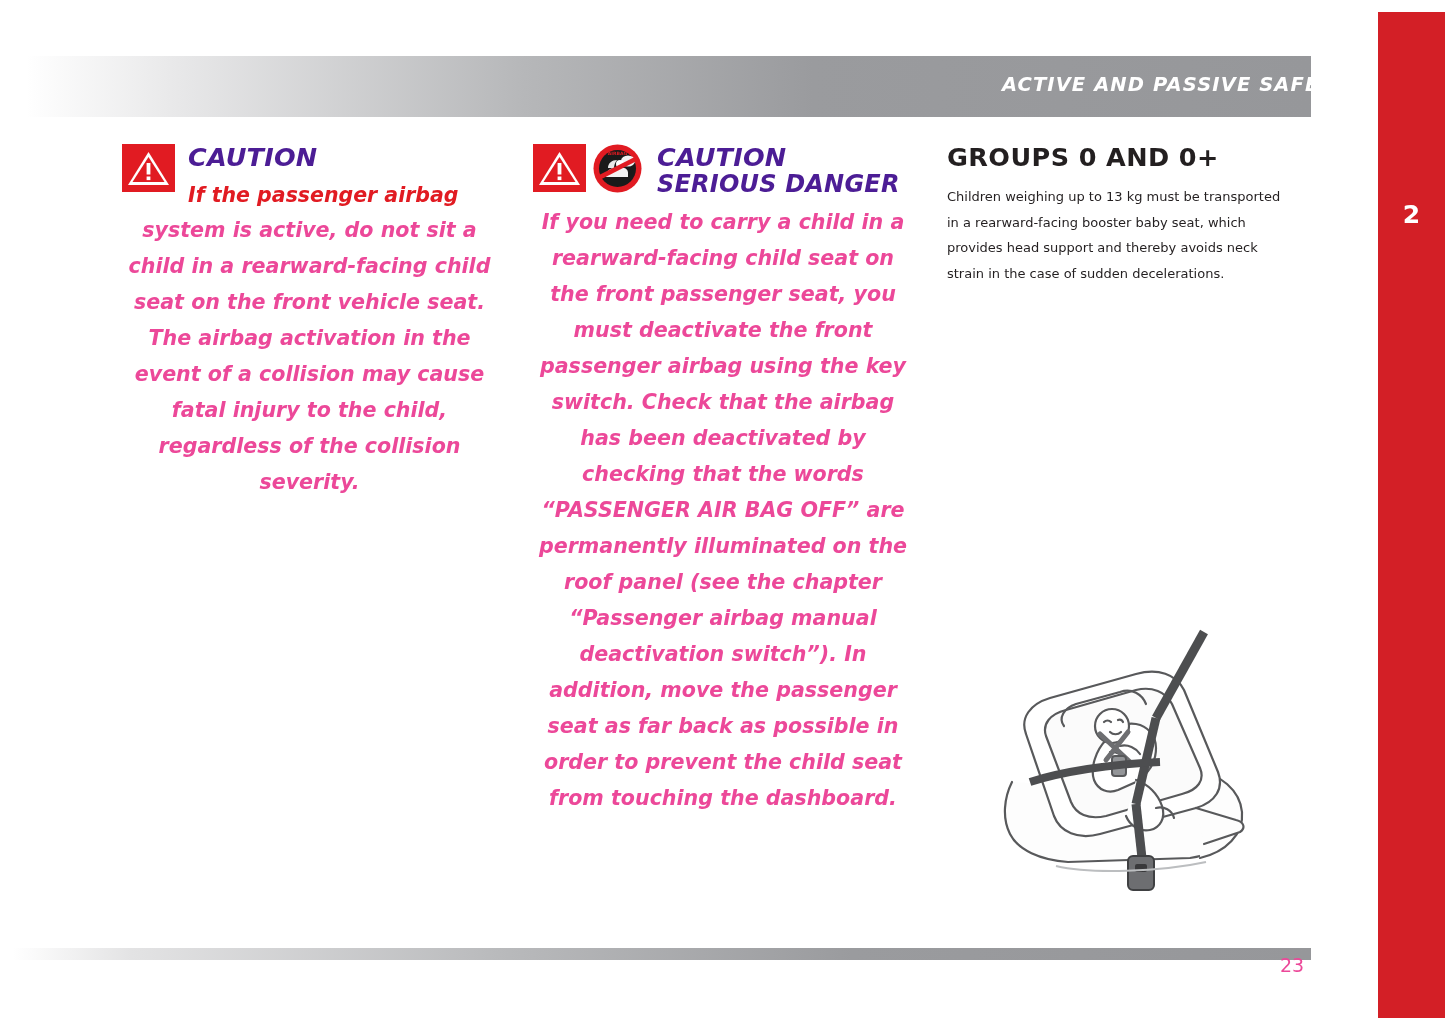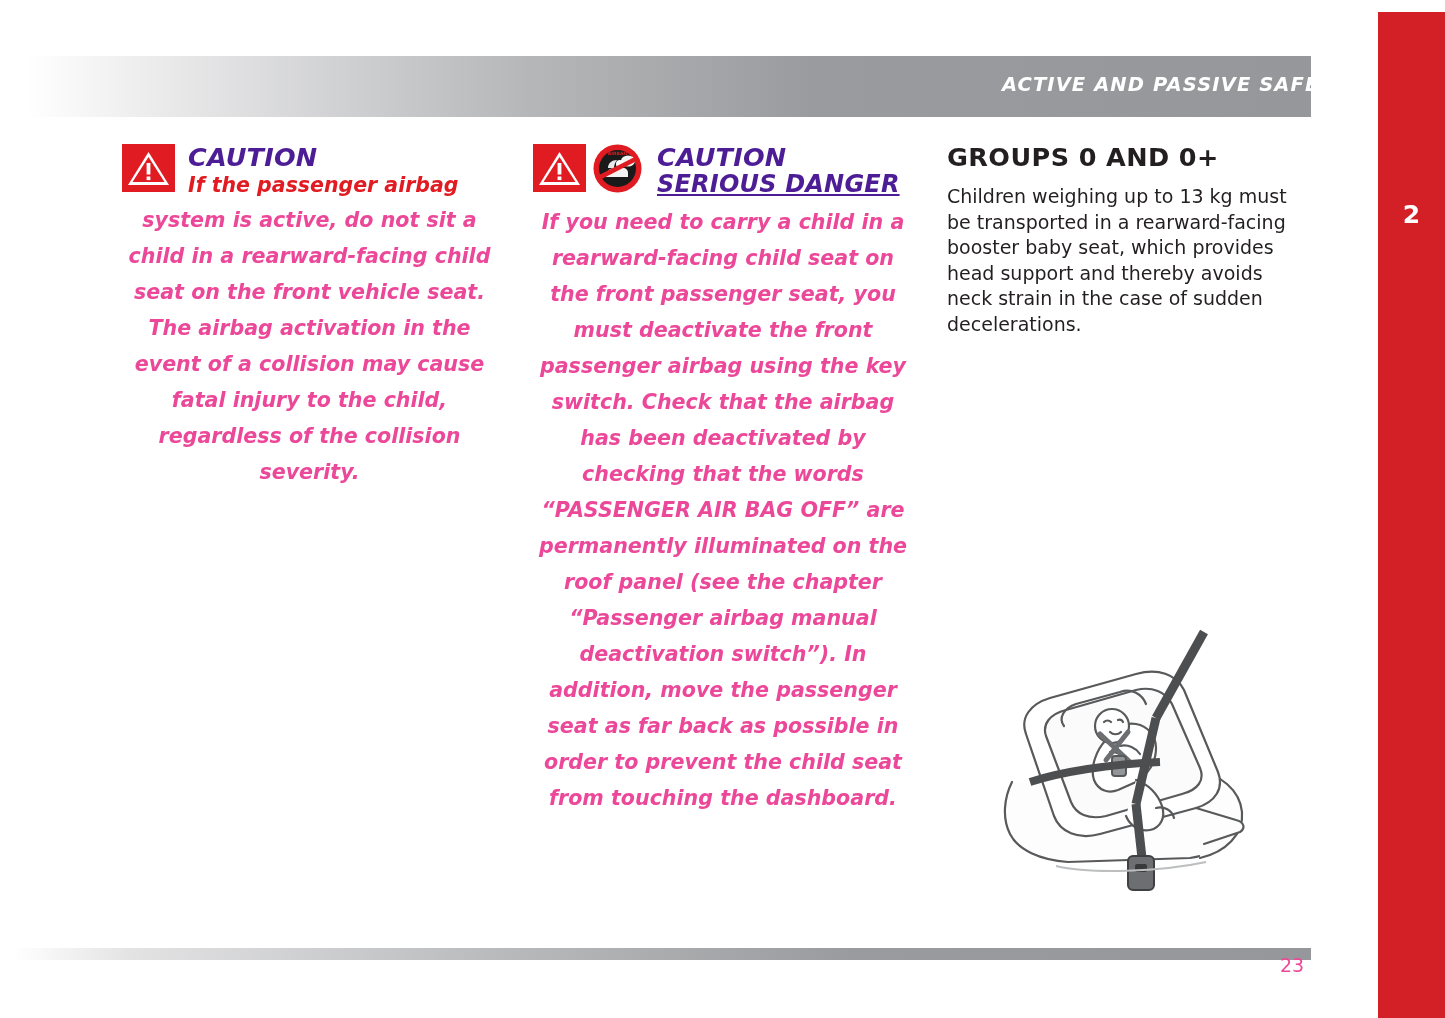--- a/index.html
+++ b/index.html
@@ -112,34 +112,33 @@
     font-weight: bold;
     font-style: italic;
     font-size: 25.5px;
     line-height: 27px;
     font-family: "DejaVu Sans", sans-serif;
     letter-spacing: 0.2px;
   }
   .caution-word.sub {
     display: block;
     font-size: 24px;
-    text-decoration: underline;
   }
   .c1-head-text { margin-left: 66px; padding-top: 2px; }
   .c2-head-text { margin-left: 124px; padding-top: 2px; }
 
   .caution-lead {
     color: #e11b22;
     font-weight: bold;
     font-style: italic;
     font-size: 20.5px;
     line-height: 25.5px;
     font-family: "DejaVu Sans", sans-serif;
     margin-left: 66px;
-    margin-top: 2px;
+    margin-top: 12px;
   }
 
   .caution-body {
     color: #ec4899;
     font-weight: bold;
     font-style: italic;
     font-size: 20.6px;
     line-height: 36px;
     font-family: "DejaVu Sans", sans-serif;
     margin-top: 3px;
@@ -151,21 +150,21 @@
   .section-title {
     color: #231f20;
     font-weight: bold;
     font-size: 25.5px;
     letter-spacing: 0.4px;
     font-family: "DejaVu Sans", sans-serif;
     margin: 0 0 12px 0;
   }
   .body-text {
     color: #231f20;
-    font-size: 19px;
+    font-size: 13px;
     line-height: 25.5px;
     font-family: "DejaVu Sans", sans-serif;
     margin: 0 16px 15px 0;
   }
 
   
   .figure {
     position: absolute;
     left: 960px;
     top: 610px;

